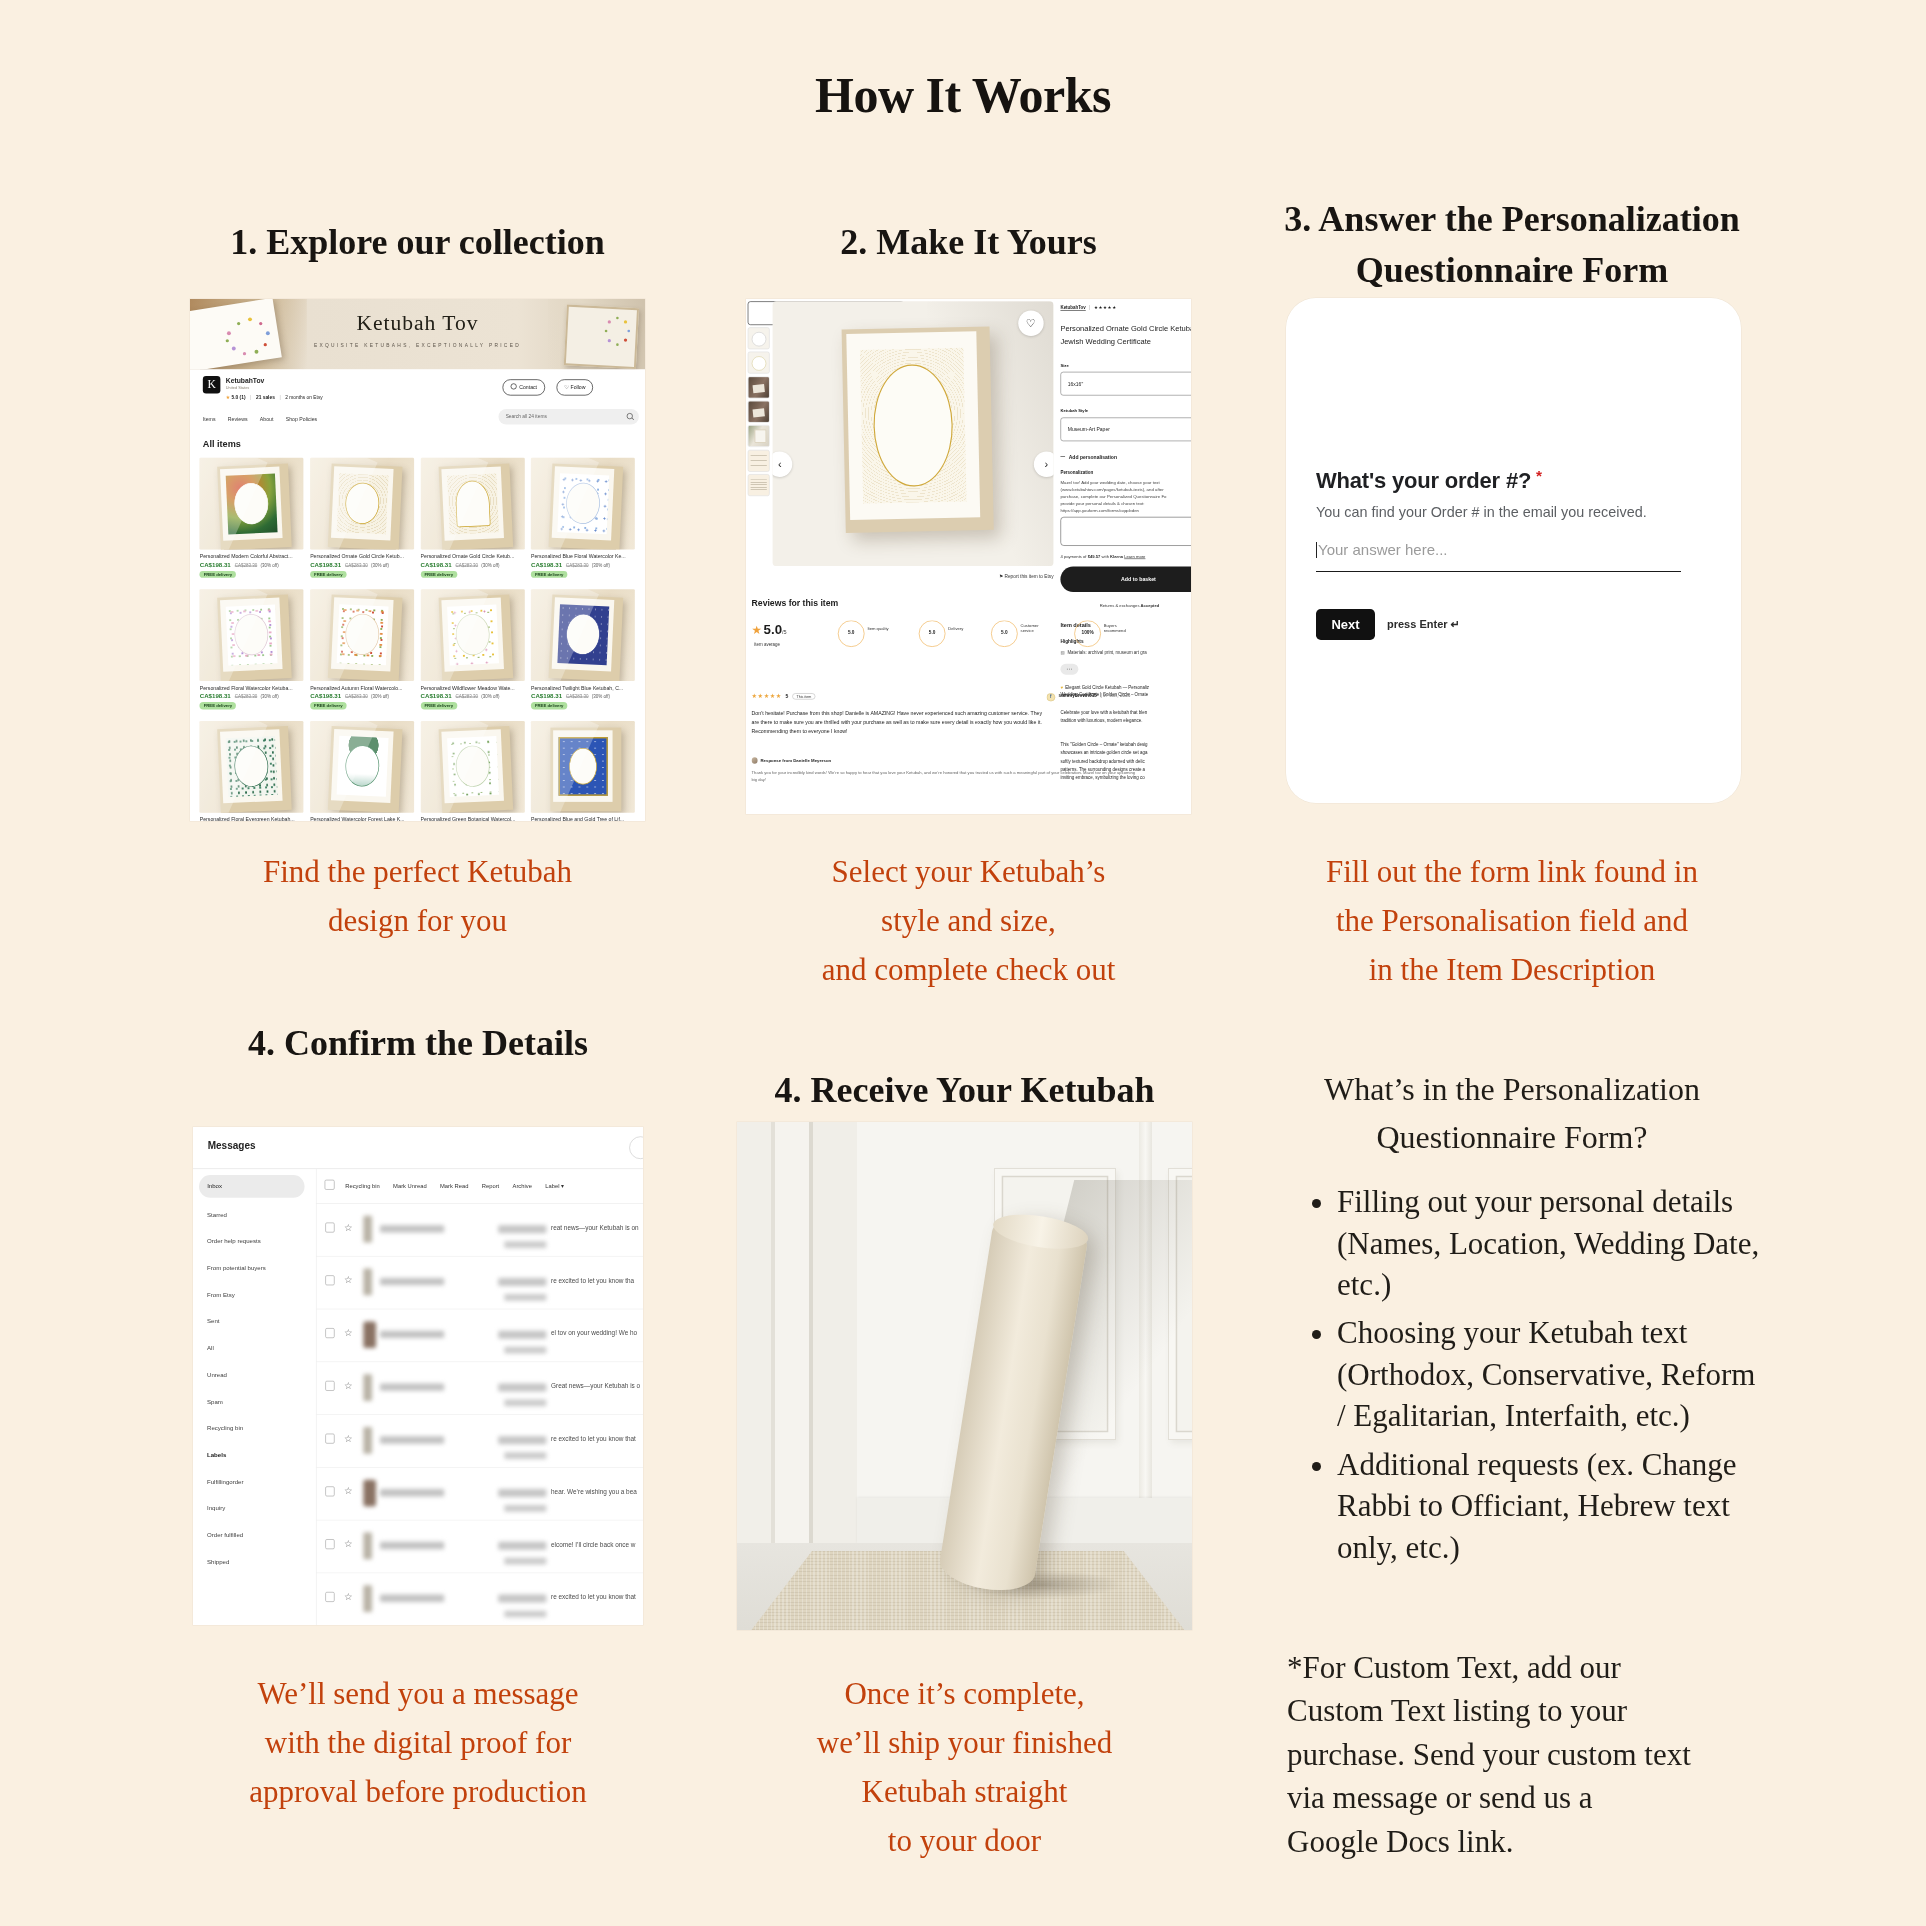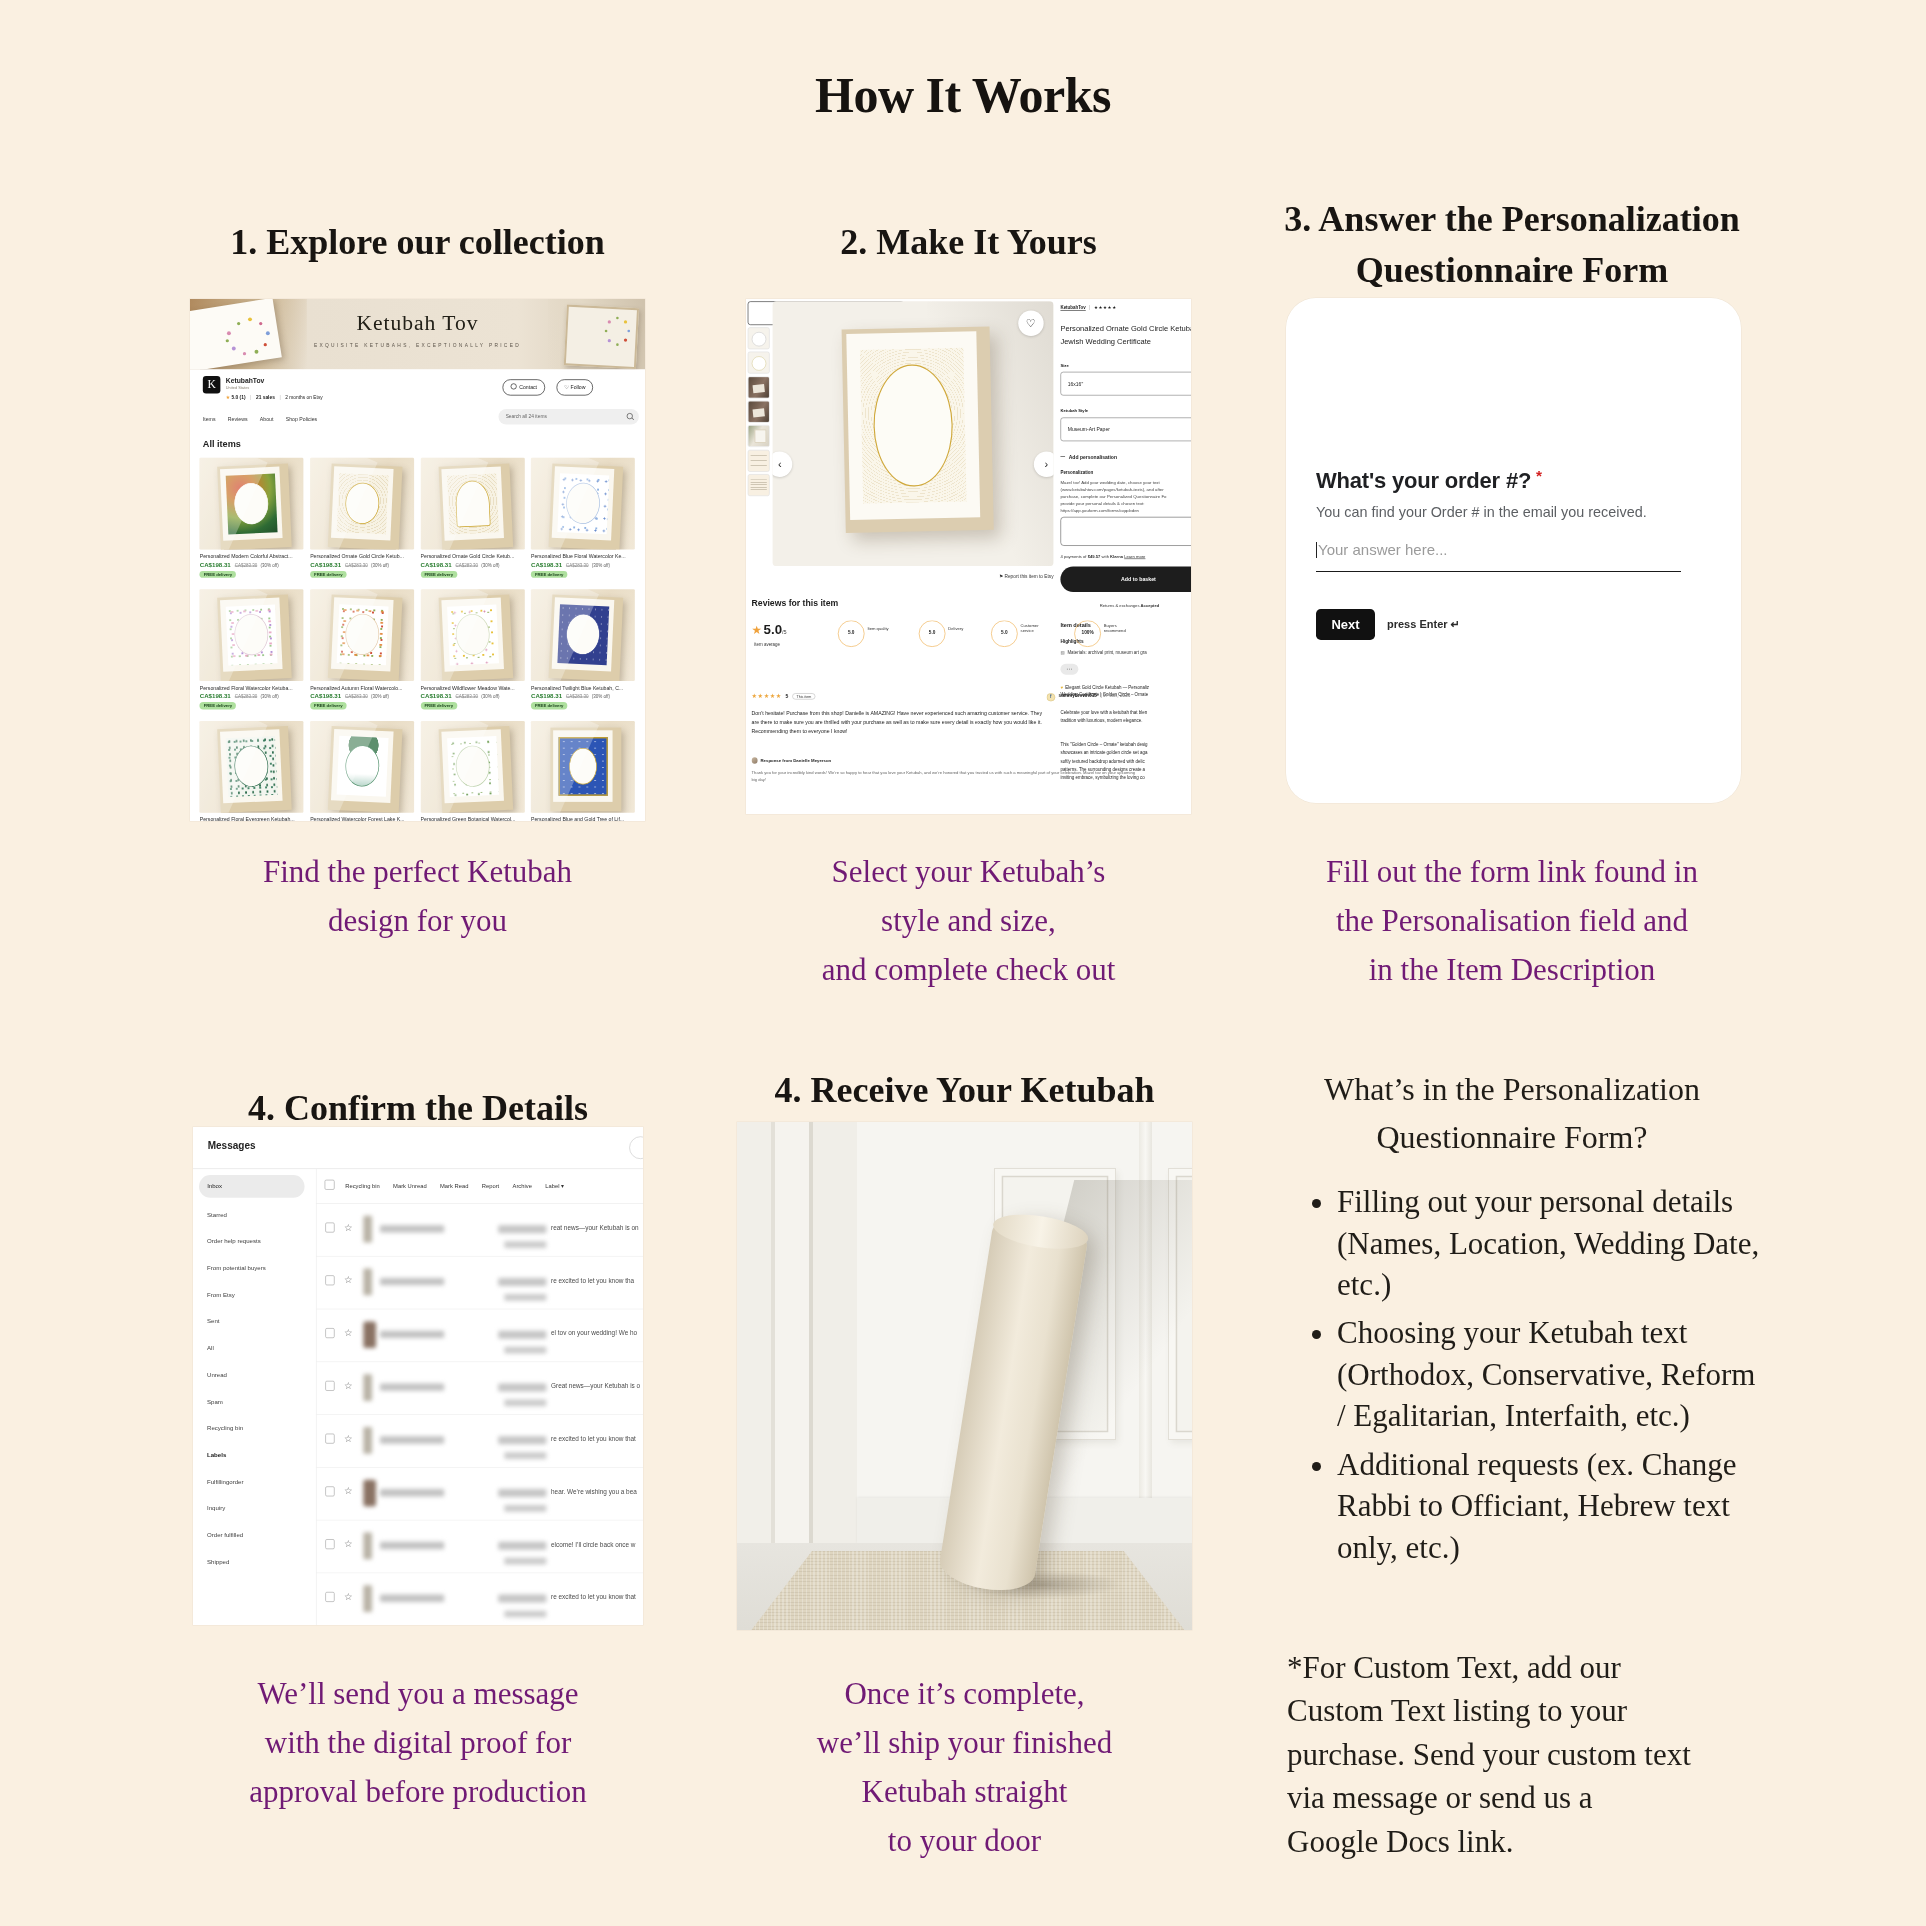--- a/index.html
+++ b/index.html
@@ -2,21 +2,21 @@
 <html style="font-size:7.7px"><head>
 <meta charset="utf-8">
 <style>
   html,body{margin:0;padding:0;}
   body{width:1926px;height:1926px;background:#FAF0E1;font-family:"Liberation Sans",sans-serif;position:relative;overflow:hidden;color:#1b1b1b;}
   .abs{position:absolute;}
 
   
   .ig-title{top:66px;left:0;width:1926px;text-align:center;font-family:"Liberation Serif",serif;font-weight:700;font-size:50px;letter-spacing:-0.5px;color:#161310;}
   .ig-h{font-family:"Liberation Serif",serif;font-weight:700;font-size:36px;color:#181512;text-align:center;white-space:pre-line;line-height:1.42;}
-  .ig-cap{font-family:"Liberation Serif",serif;font-size:31px;color:#701a75;text-align:center;white-space:pre-line;line-height:1.58;}
+  .ig-cap{font-family:"Liberation Serif",serif;font-size:31px;color:#c2410c;text-align:center;white-space:pre-line;line-height:1.58;}
   .info-h{font-family:"Liberation Serif",serif;font-size:32px;color:#201d18;text-align:center;white-space:pre-line;line-height:1.5;font-weight:400;}
   .info-bullets{font-family:"Liberation Serif",serif;font-size:31px;line-height:1.34;color:#201d18;margin:0;padding-left:31px;}
   .info-bullets li{margin-bottom:6.7px;}
   .info-foot{font-family:"Liberation Serif",serif;font-size:31px;line-height:1.4;color:#201d18;}
 
   
   .shot{background:#fff;overflow:hidden;box-shadow:0 0 0 0.5px rgba(90,70,40,.07);}
   .inner{position:absolute;left:0;top:0;transform-origin:0 0;}
 
   
@@ -582,21 +582,21 @@
 
 <div class="abs ig-cap" style="left:190px;top:848px;width:455px;">Find the perfect Ketubah
 design for you</div>
 <div class="abs ig-cap" style="left:746px;top:848px;width:445px;">Select your Ketubah’s
 style and size,
 and complete check out</div>
 <div class="abs ig-cap" style="left:1252px;top:848px;width:520px;">Fill out the form link found in
 the Personalisation field and
 in the Item Description</div>
 
-<div class="abs ig-h" style="left:193px;top:1083px;width:450px;">4. Confirm the Details</div>
+<div class="abs ig-h" style="left:193px;top:1018px;width:450px;">4. Confirm the Details</div>
 <div class="abs ig-h" style="left:737px;top:1065px;width:455px;">4. Receive Your Ketubah</div>
 <div class="abs info-h" style="left:1252px;top:1065px;width:520px;">What’s in the Personalization
 Questionnaire Form?</div>
 
 <div class="abs shot s4">
   <div class="inner">
     <div class="m-title">Messages</div>
     <div class="m-circ"></div>
     <div class="m-hdiv"></div>
       <div class="m-vdiv"></div>

